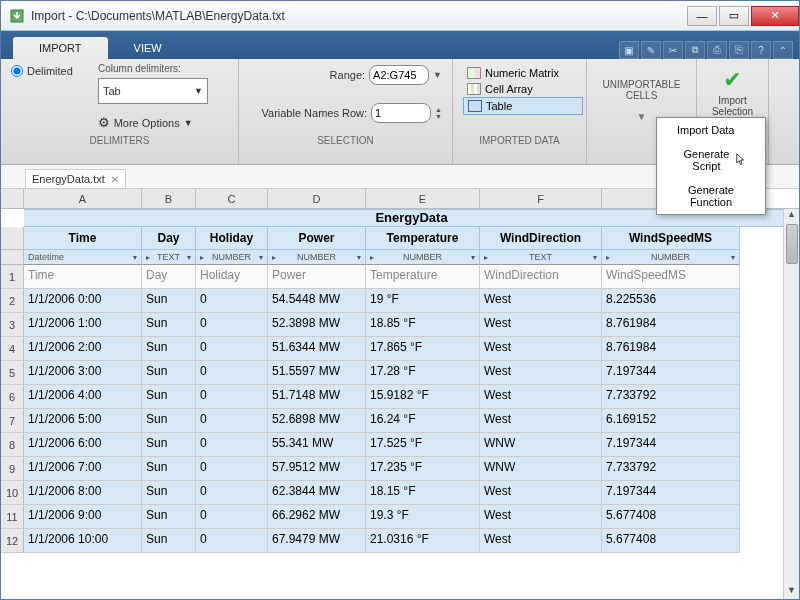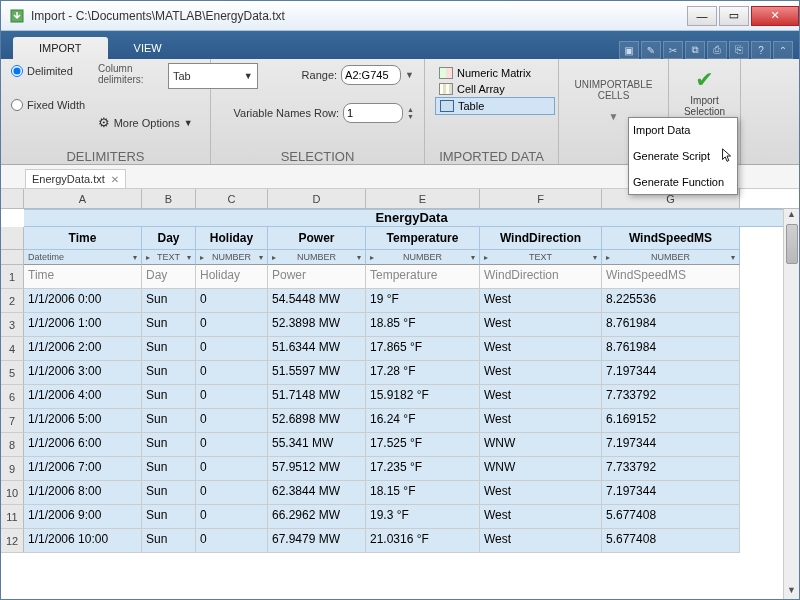--- a/index.html
+++ b/index.html
@@ -15,21 +15,21 @@
 .titlebar .win-btn.close { width: 48px; background: linear-gradient(#e88,#c33); color: #fff; border-color: #a22; }
 
 .ribbon-tabs { height: 28px; background: linear-gradient(#3a6a9a,#2d5a8a); display: flex; align-items: flex-end; padding-left: 12px; }
 .ribbon-tab { padding: 5px 26px; font-size: 11px; color: #fff; cursor: pointer; }
 .ribbon-tab.active { background: linear-gradient(#f0f0f0,#eaeaea); color: #222; border-top-left-radius: 3px; border-top-right-radius: 3px; }
 .ribbon-tools { margin-left: auto; display: flex; align-items: center; gap: 2px; padding-right: 6px; }
 .ribbon-tools .tool { width: 20px; height: 18px; background: rgba(255,255,255,0.1); border: 1px solid rgba(255,255,255,0.2); display:flex; align-items:center; justify-content:center; font-size:10px; color:#cde; cursor:pointer; }
 
 .ribbon-body { height: 106px; background: linear-gradient(#eaeaea,#d9d9d9); border-bottom: 1px solid #aaa; display: flex; position: relative; }
 .ribbon-group { border-right: 1px solid #bbb; padding: 6px 10px 4px 10px; display: flex; flex-direction: column; position: relative; }
-.ribbon-group-label { position: absolute; bottom: 0; left: 0; right: 0; text-align: center; font-size: 13px; color: #666; }
+.ribbon-group-label { position: absolute; bottom: 18px; left: 0; right: 0; text-align: center; font-size: 10px; color: #666; }
 .inline-row { display: flex; align-items: center; gap: 4px; margin-bottom: 4px; font-size: 11px; color: #333; }
 .inline-row input[type=text] { width: 60px; height: 20px; font-size: 11px; border: 1px solid #888; padding: 0 3px; }
 .inline-row input.narrow { width: 60px; border-radius: 8px; }
 .radio { width: 12px; height: 12px; }
 .dropdown-small { width: 110px; height: 20px; border: 1px solid #888; background: #fff; display: flex; align-items: center; justify-content: space-between; padding: 12px 4px; font-size: 11px; }
 .dropdown-small .chev { font-size: 9px; }
 .more-options { display: flex; align-items: center; gap: 4px; font-size: 11px; color: #333; cursor: pointer; }
 .more-options .gear { font-size: 13px; }
 
 .output-list { width: 120px; }
@@ -42,21 +42,21 @@
 
 .unimportable { width: 110px; text-align: center; padding-top: 20px; font-size: 10px; color: #555; }
 .unimportable .chev { display:block; margin-top:10px; color:#777; font-size:10px; }
 
 .import-sel { width: 72px; text-align: center; padding-top: 8px; cursor:pointer; position: relative; }
 .import-sel .check { color: #3a3; font-size: 22px; display:block; }
 .import-sel .lbl { font-size: 10px; color: #444; margin-top: 2px; }
 .import-sel .drop { font-size: 8px; color:#444; }
 
 .dropdown-menu { position: absolute; top: 58px; right: 2px; background: #fff; border: 1px solid #888; box-shadow: 2px 2px 6px rgba(0,0,0,0.3); width: 110px; z-index: 50; }
-.dropdown-menu .mi { padding: 6px 4px; font-size: 11px; cursor: pointer; display:flex; align-items:center; justify-content:space-between;}
+.dropdown-menu .mi { padding: 6px 20px; font-size: 11px; cursor: pointer; display:flex; align-items:center; justify-content:space-between;}
 
 .file-tab-row { height: 24px; background: #f5f5f5; display: flex; align-items: flex-end; padding-left: 24px; border-bottom: 1px solid #ccc; }
 .file-tab { background: #fff; border: 1px solid #ccc; border-bottom: none; padding: 3px 6px; font-size: 11px; color: #333; display: flex; align-items: center; gap: 6px; }
 .file-tab .x { font-size: 10px; color: #888; cursor: pointer; }
 
 .grid-shell { flex:1; overflow:hidden; background:#fff; position:relative; height: calc(600px - 30px - 28px - 106px - 24px - 2px); }
 .col-letters { display:flex; height:20px; border-bottom:1px solid #bbb; }
 .col-letters .rowhdr-spacer { width:23px; border-right:1px solid #bbb; background:#e8e8e8; }
 .col-letters .cl { border-right:1px solid #bbb; background:#e8e8e8; text-align:center; font-size:11px; line-height:20px; color:#444;}
 .wA{width:118px}.wB{width:54px}.wC{width:72px}.wD{width:98px}.wE{width:114px}.wF{width:122px}.wG{width:138px}
@@ -109,36 +109,32 @@
       <div class="tool">⧉</div>
       <div class="tool">⎙</div>
       <div class="tool">⎘</div>
       <div class="tool">?</div>
       <div class="tool">⌃</div>
     </div>
   </div>
 
   <div class="ribbon-body">
 
-    <div class="ribbon-group" style="width:210px">
+    <div class="ribbon-group" style="width:238px">
       <div class="inline-row">
         <input type="radio" class="radio" checked="" style="">
         <span>Delimited</span>
         <span style="flex:1"></span>
       </div>
-      <div class="inline-row" style="position:absolute; left:97px; top:4px; flex-direction:row; align-items:flex-start;">
+      <div class="inline-row" style="position:absolute; left:97px; top:4px; flex-direction:column; align-items:flex-start;">
         <span style="font-size:10px;color:#555;">Column delimiters:</span>
         <div class="dropdown-small">
           <span>Tab</span>
           <span class="chev">▼</span>
         </div>
-      </div>
-      <div class="inline-row" style="margin-top:18px">
-        <input type="radio" class="radio" style="">
-        <span>Fixed Width</span>
       </div>
       <div class="more-options" style="position:absolute; left:97px; top:56px">
         <span class="gear">⚙</span>
         <span>More Options</span>
         <span style="font-size:9px">▼</span>
       </div>
       <div class="ribbon-group-label">DELIMITERS</div>
     </div>
 
     <div class="ribbon-group" style="width:214px">

